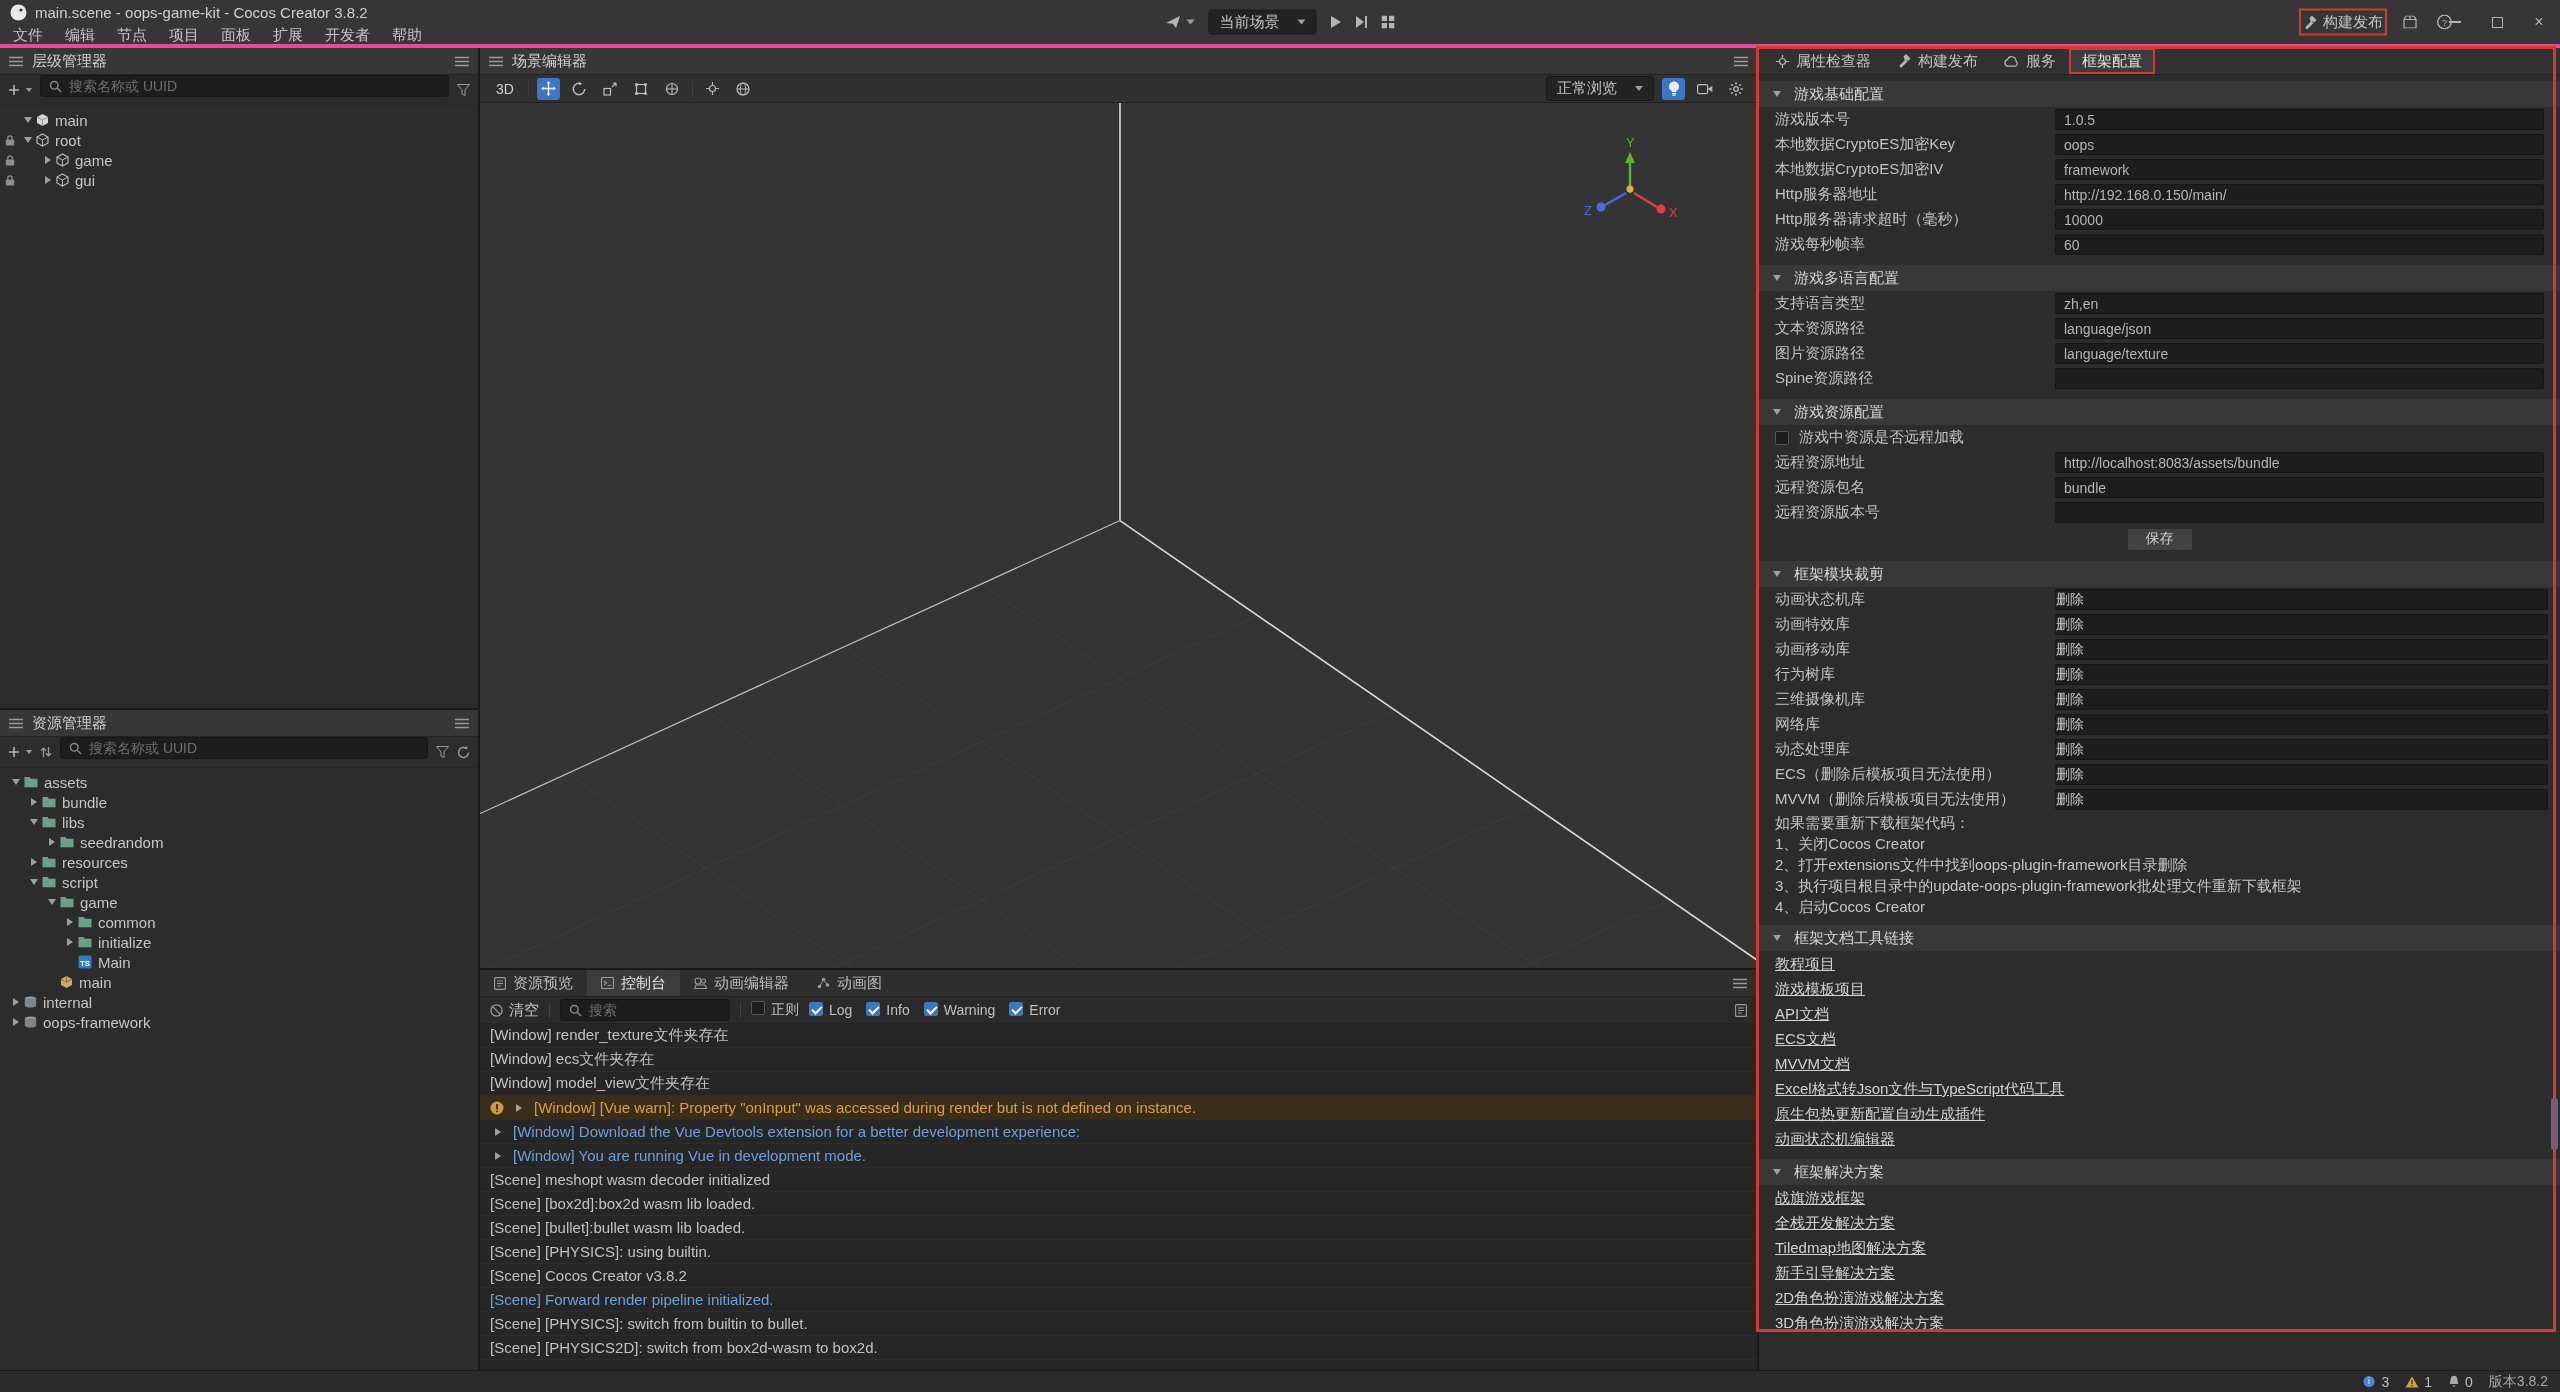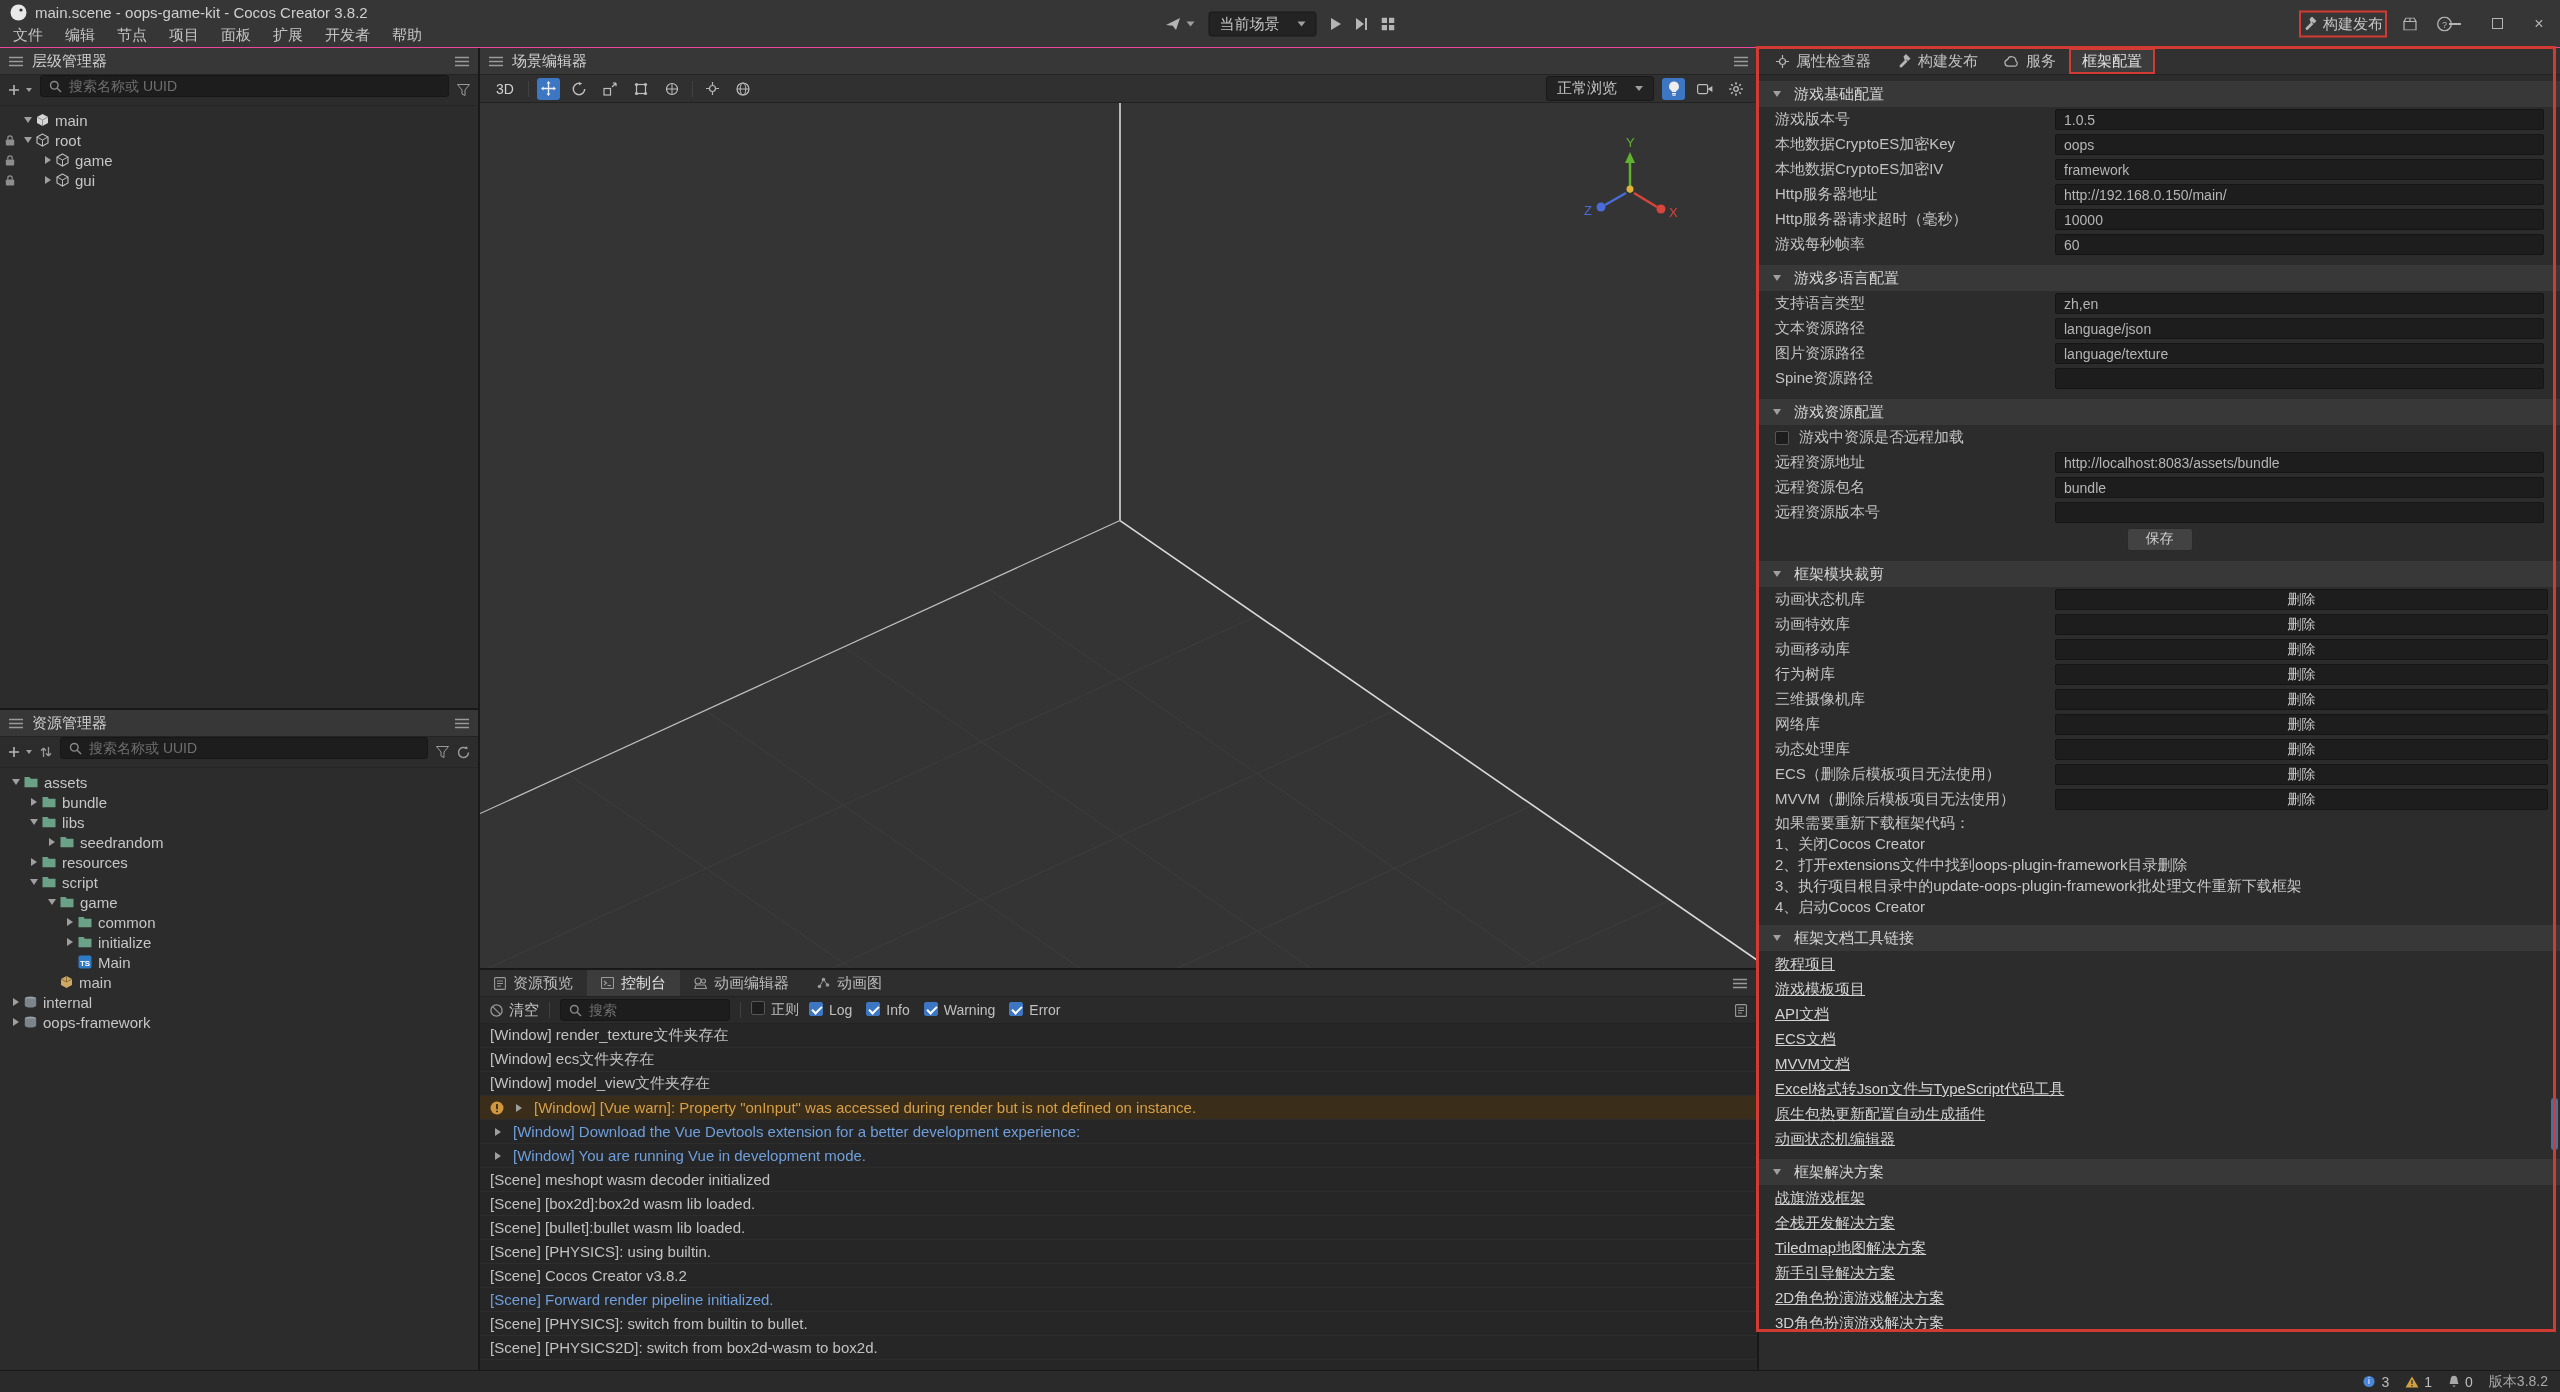--- a/index.html
+++ b/index.html
@@ -2,21 +2,21 @@
 <html><head>
 <meta charset="utf-8">
 <style>
 *{box-sizing:border-box;margin:0;padding:0}
 html,body{width:2560px;height:1392px;overflow:hidden;background:#1e1e1e;
  font-family:"Liberation Sans",sans-serif;color:#c8c8c8;font-size:15px}
 .app{position:relative;width:2560px;height:1392px;display:flex;flex-direction:column;background:#252525}
 .spacer{flex:1}
 .icn{display:inline-flex;align-items:center;justify-content:center;line-height:0}
 
-.header{height:48px;flex:none;background:#363636;border-bottom:1px solid #ec4899;position:relative}
+.header{height:48px;flex:none;background:#363636;border-bottom:4px solid #ec4899;position:relative}
 .title-row{position:absolute;top:4px;left:10px;display:flex;align-items:center;gap:8px}
 .title{font-size:15px;color:#cfcfcf}
 .menu-row{position:absolute;top:25px;left:2px;display:flex}
 .menu-item{padding:1px 11px;font-size:15px;color:#c4c4c4;cursor:default}
 .center-controls{position:absolute;left:50%;top:50%;transform:translate(-50%,-50%);display:flex;align-items:center;gap:14px}
 .right-controls{position:absolute;right:108px;top:50%;transform:translateY(-50%);display:flex;align-items:center;gap:20px}
 .window-controls{position:absolute;right:10px;top:50%;transform:translateY(-50%);display:flex;align-items:center;gap:20px;color:#b4b4b4}
 .wbtn{width:22px;height:20px;display:inline-flex;align-items:center;justify-content:center;font-size:16px}
 .wmin{width:12px;border-bottom:2px solid #b4b4b4;display:inline-block}
 .wmax{width:11px;height:11px;border:1.5px solid #b4b4b4;display:inline-block}
@@ -80,21 +80,21 @@
 .itabs{height:27px;flex:none;background:#313131;border-bottom:1px solid #232323;display:flex;align-items:stretch;padding-left:4px}
 .itab{display:flex;align-items:center;gap:7px;padding:0 13px;font-size:15px;color:#c0c0c0}
 .itab.active{background:#3c3c3c;color:#e0e0e0}
 .itab.annotated{outline-offset:-2px}
 .icontent{flex:1;position:relative;overflow:hidden}
 .isec-head{height:26px;margin-top:8px;background:#383838;display:flex;align-items:center;gap:9px;padding:0 10px;font-size:15px;color:#d6d6d6}
 .isec-head:first-child{margin-top:6px}
 .irow{height:25px;display:flex;align-items:center;padding:0 12px 0 16px;gap:8px}
 .ilabel{width:272px;flex:none;font-size:15px;color:#c2c2c2;white-space:nowrap;overflow:hidden}
 .iinput{flex:1;height:21px;background:#1d1d1d;border:1px solid #151515;border-radius:2px;color:#b5b5b5;font-size:14px;padding:0 8px;outline:none;font-family:"Liberation Sans",sans-serif;margin-right:4px}
-.modbar{flex:1;height:21px;background:#1d1d1d;border:1px solid #151515;border-radius:2px;display:flex;align-items:center;justify-content:center;}
+.modbar{flex:1;height:21px;background:#1d1d1d;border:1px solid #151515;border-radius:2px;display:flex;align-items:center;justify-content:flex-start;}
 .del{color:#c6c6c6;font-size:14px}
 .cbxlabel{font-size:15px;color:#c2c2c2;margin-left:2px}
 .saverow{height:28px;display:flex;align-items:center;justify-content:center}
 .savebtn{width:66px;height:23px;background:#424242;border:1px solid #2a2a2a;border-radius:3px;color:#cfcfcf;font-size:14px;font-family:"Liberation Sans",sans-serif}
 .note{height:21px;line-height:21px;padding-left:16px;font-size:15px;color:#c6c6c6;white-space:nowrap;overflow:hidden}
 .ilink{display:block;height:25px;line-height:25px;padding-left:16px;font-size:15px;color:#d2d2d2;text-decoration:underline;white-space:nowrap;overflow:hidden}
 .iscroll{position:absolute;right:1px;top:0;bottom:0;width:8px}
 .iscroll .thumb{position:absolute;top:79%;height:52px;width:7px;background:#4d6f9e;border-radius:3px}
 
 .statusbar{height:22px;flex:none;background:#2a2a2a;border-top:1px solid #191919;display:flex;align-items:center;gap:16px;padding:0 12px;font-size:14px;color:#bdbdbd}

